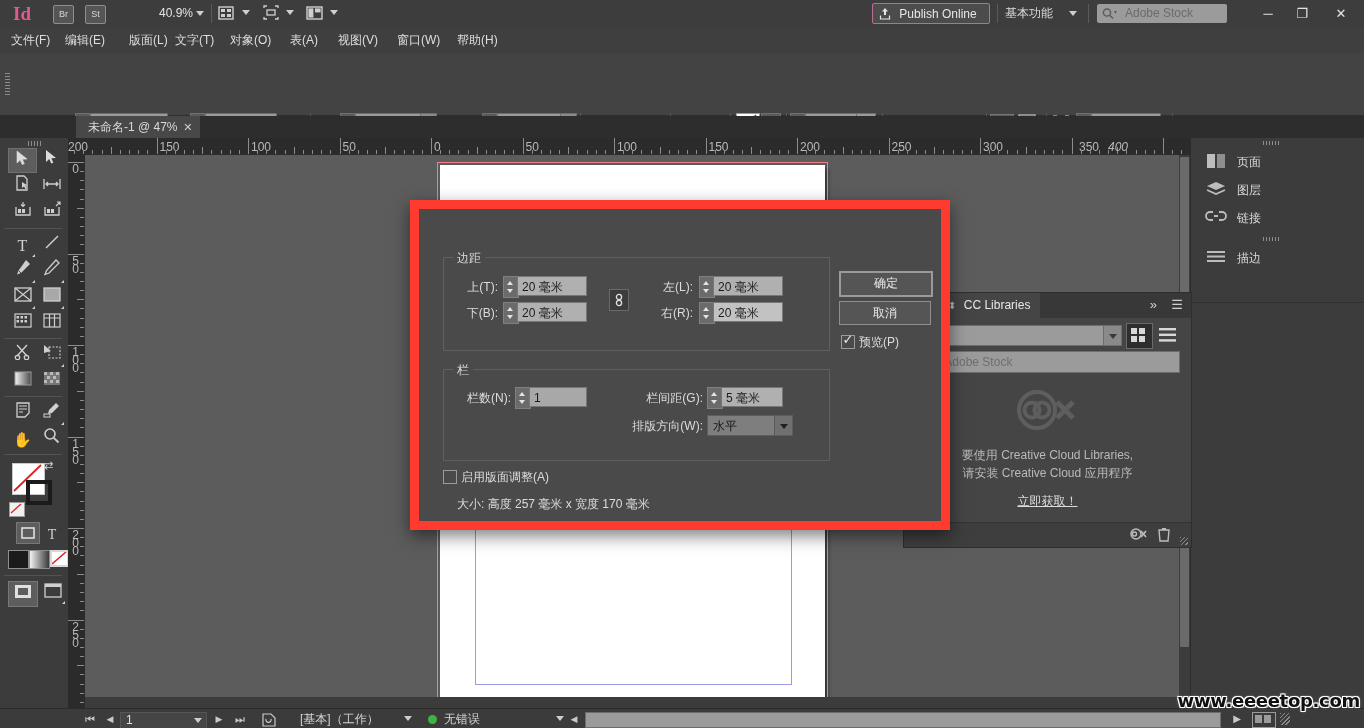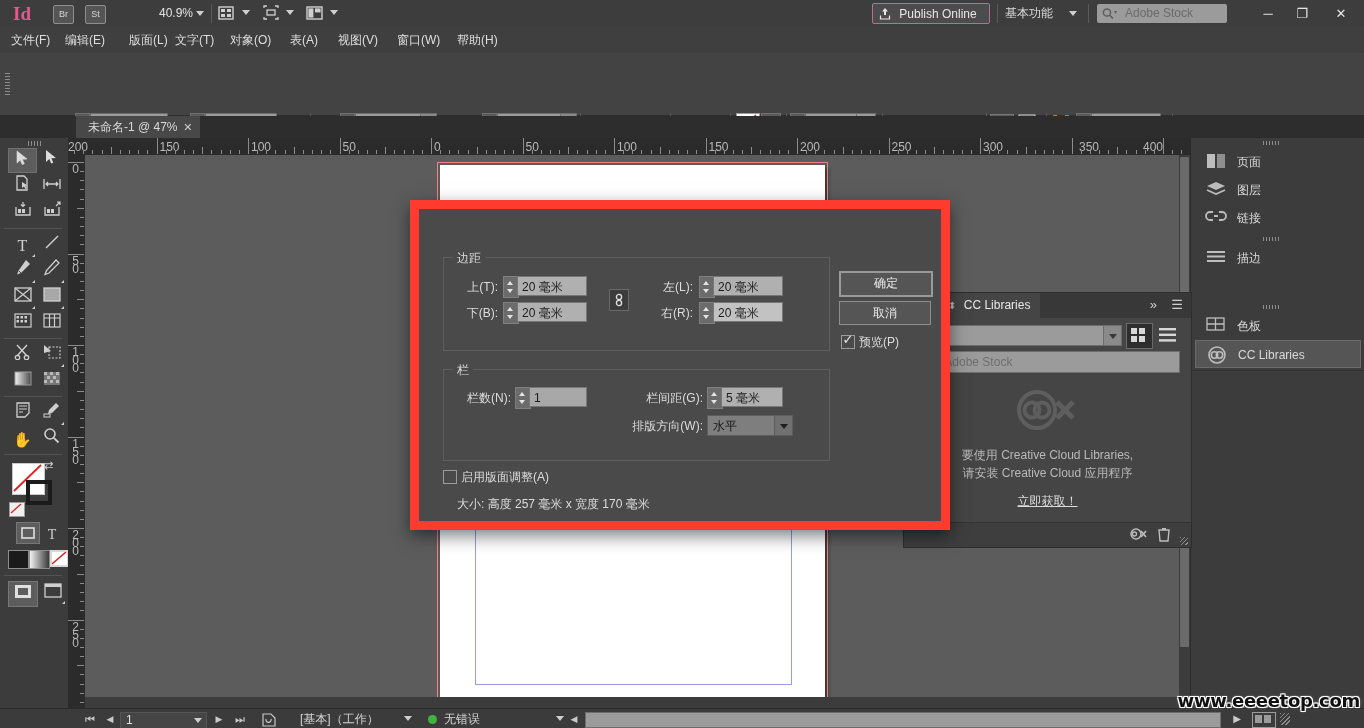--- a/index.html
+++ b/index.html
@@ -832,21 +832,21 @@
       <div class="rtick" style="left: 1012.65px; top: 12px; width: 1px; height: 4px;"></div>
       <div class="rtick" style="left: 1021.8px; top: 12px; width: 1px; height: 4px;"></div>
       <div class="rtick" style="left: 1030.95px; top: 12px; width: 1px; height: 4px;"></div>
       <div class="rtick" style="left: 1040.1px; top: 12px; width: 1px; height: 4px;"></div>
       <div class="rtick" style="left: 1049.25px; top: 9px; width: 1px; height: 7px;"></div>
       <div class="rtick" style="left: 1058.4px; top: 12px; width: 1px; height: 4px;"></div>
       <div class="rtick" style="left: 1067.55px; top: 12px; width: 1px; height: 4px;"></div>
       <div class="rtick" style="left: 1076.7px; top: 12px; width: 1px; height: 4px;"></div>
       <div class="rtick" style="left: 1085.85px; top: 12px; width: 1px; height: 4px;"></div>
       <div class="rtick" style="left: 1095px; top: 0px; width: 1px; height: 16px;"></div>
-      <div class="rnum" style="left: 1075px; top: 2px;">400</div>
+      <div class="rnum" style="left: 1040px; top: 2px; font-style: italic;">400</div>
       <div class="rtick" style="left: 1104.15px; top: 12px; width: 1px; height: 4px;"></div>
       <div class="rtick" style="left: 1113.3px; top: 12px; width: 1px; height: 4px;"></div>
     </div>
   <div class="ruler-v" id="ruler-v">
       <div class="rtick" style="left: 0px; top: 7px; width: 16px; height: 1px;"></div>
       <div class="rnum v" style="left: 3px; top: 10px;">0</div>
       <div class="rtick" style="top: 16.15px; left: 12px; height: 1px; width: 4px;"></div>
       <div class="rtick" style="top: 25.3px; left: 12px; height: 1px; width: 4px;"></div>
       <div class="rtick" style="top: 34.45px; left: 12px; height: 1px; width: 4px;"></div>
       <div class="rtick" style="top: 43.6px; left: 12px; height: 1px; width: 4px;"></div>
@@ -963,42 +963,20 @@
                 <rect x="1" y="2" width="18" height="2"></rect>
                 <rect x="1" y="6.5" width="18" height="2"></rect>
                 <rect x="1" y="11" width="18" height="2"></rect>
               </g>
             </svg>
         </span>
         <span class="dlbl">描边</span>
       </div>
     </div>
 
-    <div class="dockgroup" style="top:164px;height:68px">
-      <div class="dgrip"></div>
-      <div class="dockitem" style="top:10px">
-        <span class="dico">
-          <svg width="20" height="15" viewBox="0 0 20 15">
-              <rect x="1" y="1" width="17" height="12" fill="none" stroke="#bdbdbd" stroke-width="1.3"></rect>
-              <path d="M9.5 1 V13 M1 7 H18" stroke="#bdbdbd" stroke-width="1.3"></path>
-            </svg>
-        </span>
-        <span class="dlbl">色板</span>
-      </div>
-      <div class="dockitem act" style="top:38px">
-        <span class="dico">
-          <svg width="22" height="18" viewBox="0 0 22 18">
-              <circle cx="11" cy="9" r="8" fill="none" stroke="#bdbdbd" stroke-width="1.6"></circle>
-              <circle cx="8.5" cy="9" r="3.2" fill="none" stroke="#bdbdbd" stroke-width="1.6"></circle>
-              <circle cx="13.5" cy="9" r="3.2" fill="none" stroke="#bdbdbd" stroke-width="1.6"></circle>
-            </svg>
-        </span>
-        <span class="dlbl">CC Libraries</span>
-      </div>
-    </div>
   </div>
 
   <div class="ccpanel">
     <div class="cctabs">
       <div class="cctab" style="left:0">板</div>
       <div class="cctab act" style="left:34px">
         <span style="display:inline-block;margin-right:4px;color:#b9b9b9;font-size:10px">⬍</span>
         <span>CC Libraries</span>
       </div>
       <div class="ccdd" style="right:34px">»</div>

